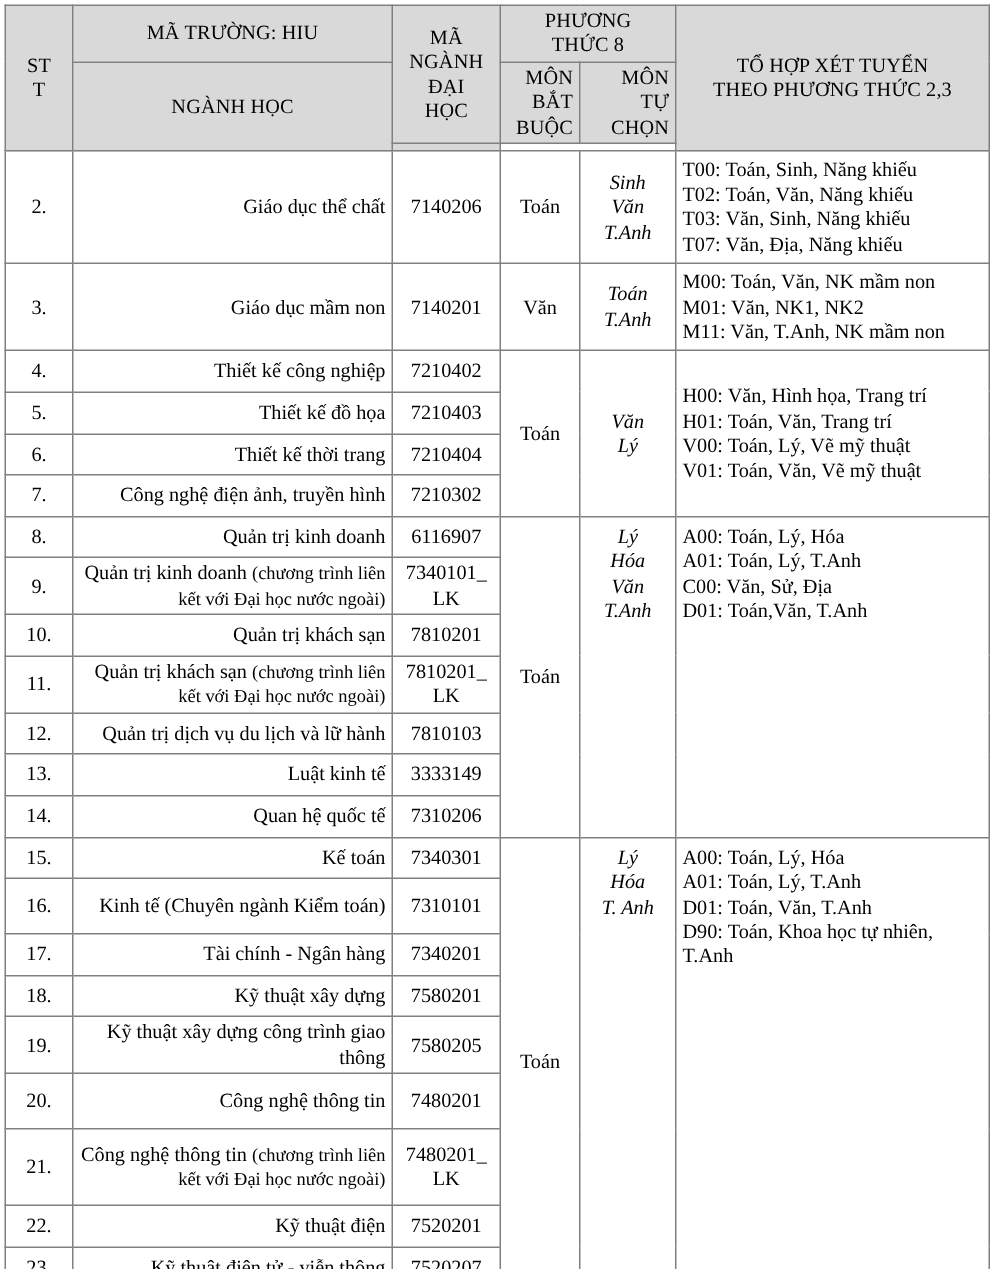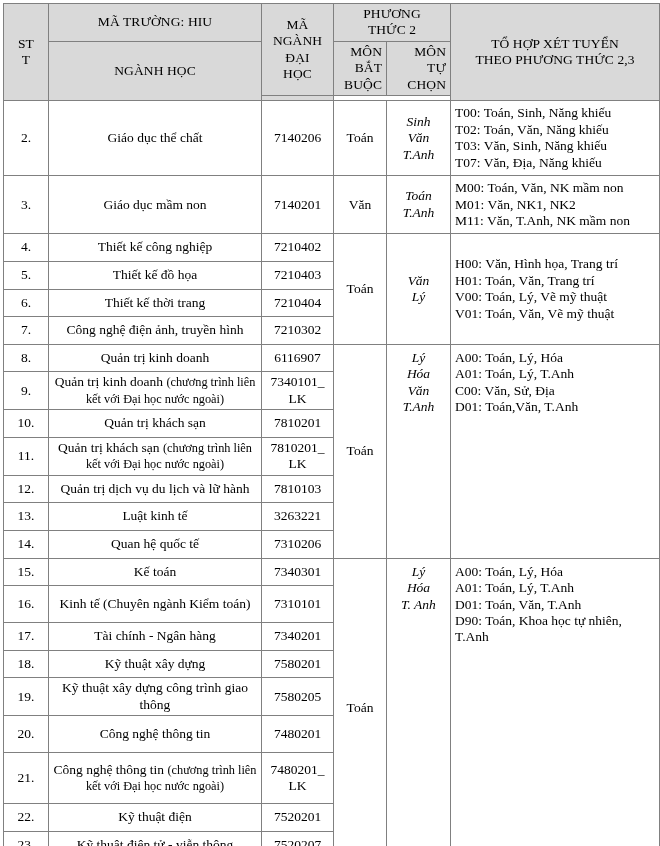--- a/index.html
+++ b/index.html
@@ -57,21 +57,21 @@
   
   col.c-stt   { width: 45px; }
   col.c-name  { width: 213px; }
   col.c-code  { width: 72px; }
   col.c-req   { width: 53px; }
   col.c-opt   { width: 64px; }
   col.c-combo { width: 209px; }
 
   
   td.stt  { text-align: center; font-size: 14px; }
-  td.name { text-align: center;   font-size: 13.5px; padding-left: 7px; }
+  td.name { text-align: right;   font-size: 13.5px; padding-left: 7px; }
   td.code { text-align: center; font-size: 14px; line-height: 1.2; }
   td.req  { text-align: center; font-size: 14px; }
   td.opt  { text-align: center;   font-size: 14px; padding-left: 8px; line-height: 1.33; font-style: italic; }
   td.combo{ text-align: left;   font-size: 14px; padding-left: 8px; line-height: 1.3; }
 
   td.req, td.opt, td.combo { vertical-align: middle; }
   td.opt.topal, td.combo.topal { vertical-align: top; padding-top: 5px; }
 
   .small { font-size: 12.3px; }
 
@@ -95,21 +95,21 @@
     <thead>
       <tr class="hdr">
         <th class="h-stt mline" rowspan="3">ST
 T</th>
         <th class="h-school">MÃ TRƯỜNG: HIU</th>
         <th class="h-code mline" rowspan="2">MÃ
 NGÀNH
 ĐẠI
 HỌC</th>
         <th class="h-pt1 mline" colspan="2">PHƯƠNG
-THỨC 2</th>
+THỨC 8</th>
         <th class="h-combo mline" rowspan="3">TỔ HỢP XÉT TUYỂN
 THEO PHƯƠNG THỨC 2,3</th>
       </tr>
       <tr class="hdr">
         <th class="h-major" rowspan="2">NGÀNH  HỌC</th>
         <th class="h-sub mline">MÔN
 BẮT
 BUỘC</th>
         <th class="h-sub mline">MÔN
 TỰ
@@ -204,21 +204,21 @@
 LK</td>
         </tr>
         <tr style="height: 27.6px;">
           <td class="stt">12.</td>
           <td class="name">Quản trị dịch vụ du lịch và lữ hành</td>
           <td class="code mline">7810103</td>
         </tr>
         <tr style="height: 27.6px;">
           <td class="stt">13.</td>
           <td class="name">Luật kinh tế</td>
-          <td class="code mline">3263221</td>
+          <td class="code mline">3333149</td>
         </tr>
         <tr style="height: 27.6px;">
           <td class="stt">14.</td>
           <td class="name">Quan hệ quốc tế</td>
           <td class="code mline">7310206</td>
         </tr>
         <tr style="height: 27.6px;">
           <td class="stt">15.</td>
           <td class="name">Kế toán</td>
           <td class="code mline">7340301</td>

